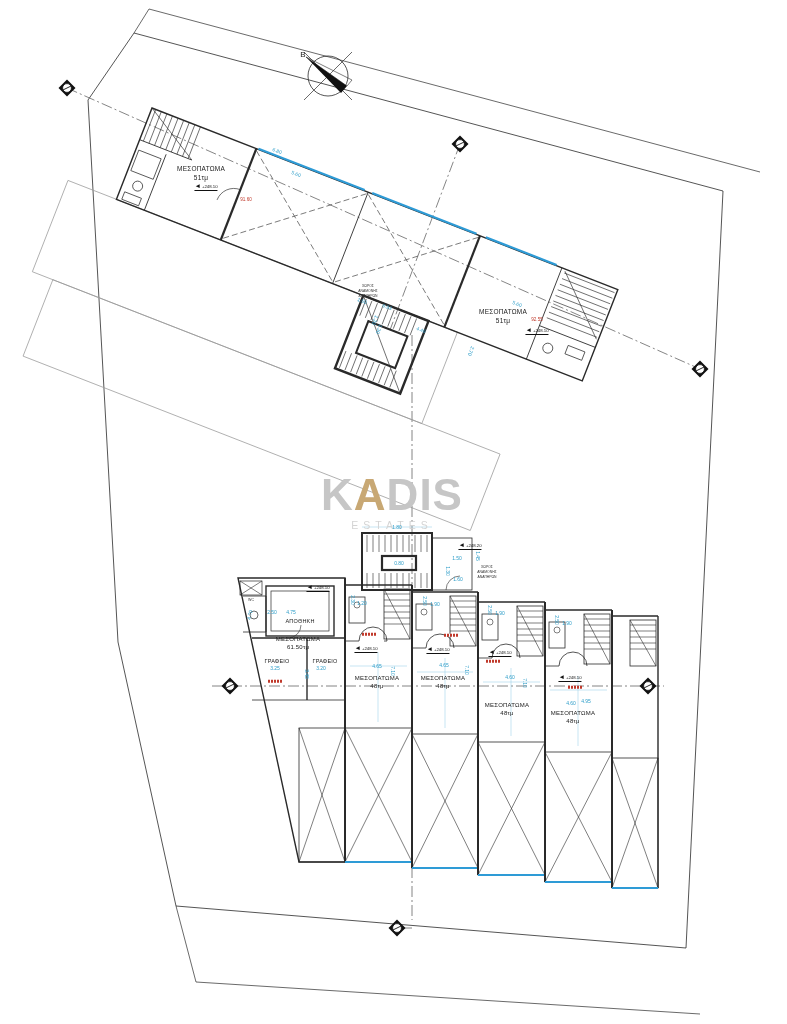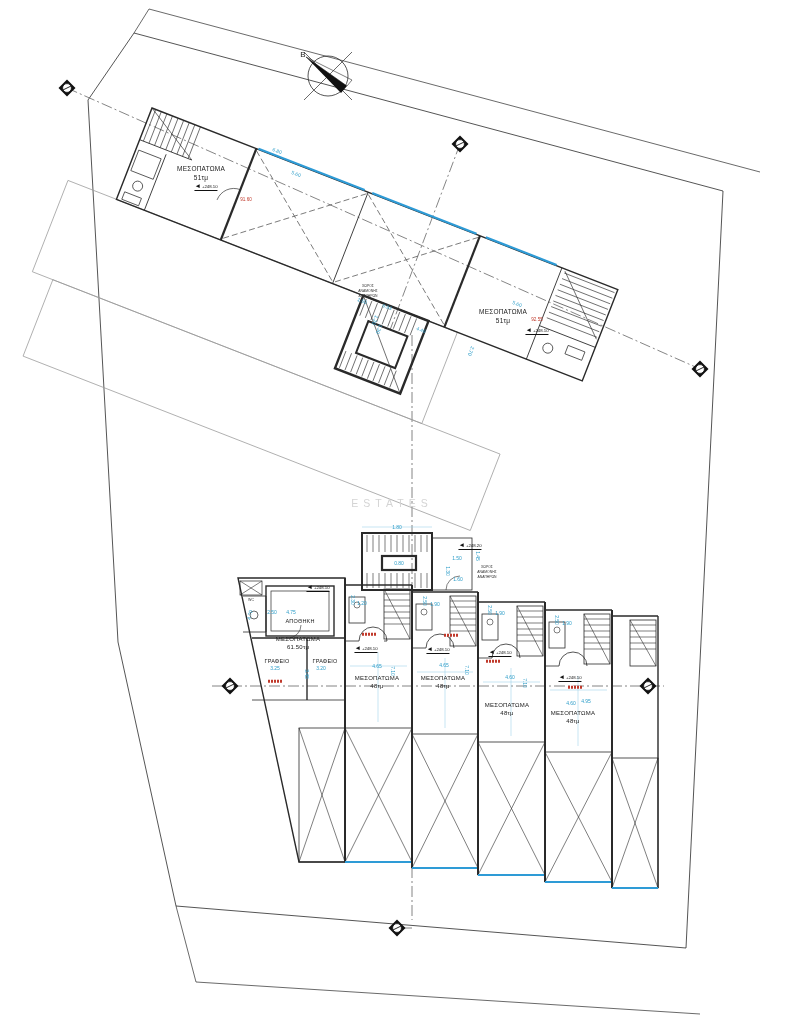--- a/index.html
+++ b/index.html
@@ -340,20 +340,21 @@
         <rect x="612" y="758" width="46" height="130" class="sw08"></rect>
         <line x1="612" y1="758" x2="658" y2="888" class="sw06" stroke="#555"></line>
         <line x1="658" y1="758" x2="612" y2="888" class="sw06" stroke="#555"></line>
       </g>
       <line class="blue" x1="612" y1="888" x2="658" y2="888"></line>
     </g>
   </g>
 </svg>
 
 <div class="wm">
+  <span class="big"><span>K</span><span class="a">A</span><span>DIS</span></span>
   <span class="sub">ESTATES</span>
 </div>
 
 <div class="ov">
   <span class="north-b" style="left:303px;top:54px;">Β</span>
 
   <span class="lbl" style="left:201px;top:168px;">ΜΕΣΟΠΑΤΩΜΑ</span>
   <span class="lbl" style="left:201px;top:177px;">51τμ</span>
   <span class="redtxt" style="left:246px;top:199px;">91.60</span>
 

